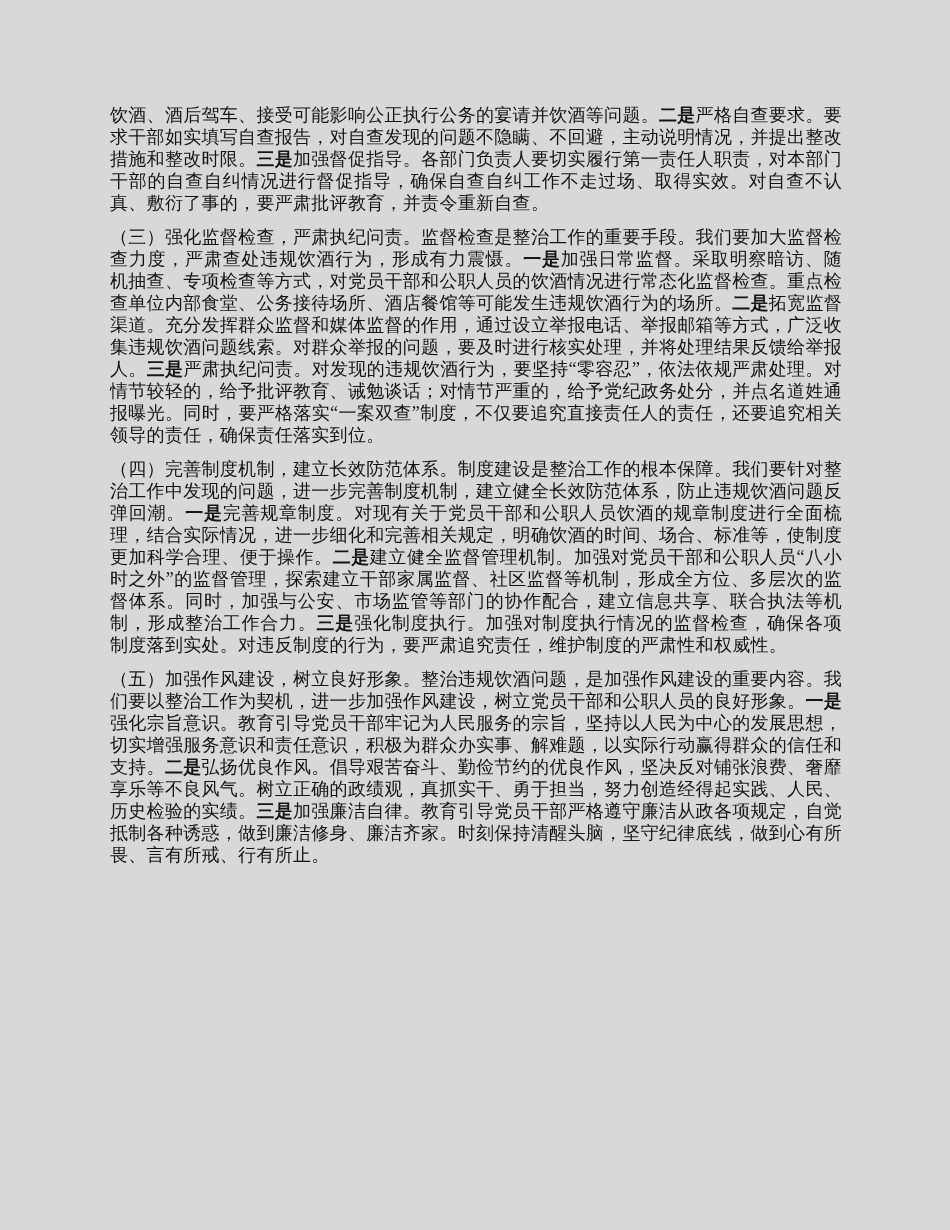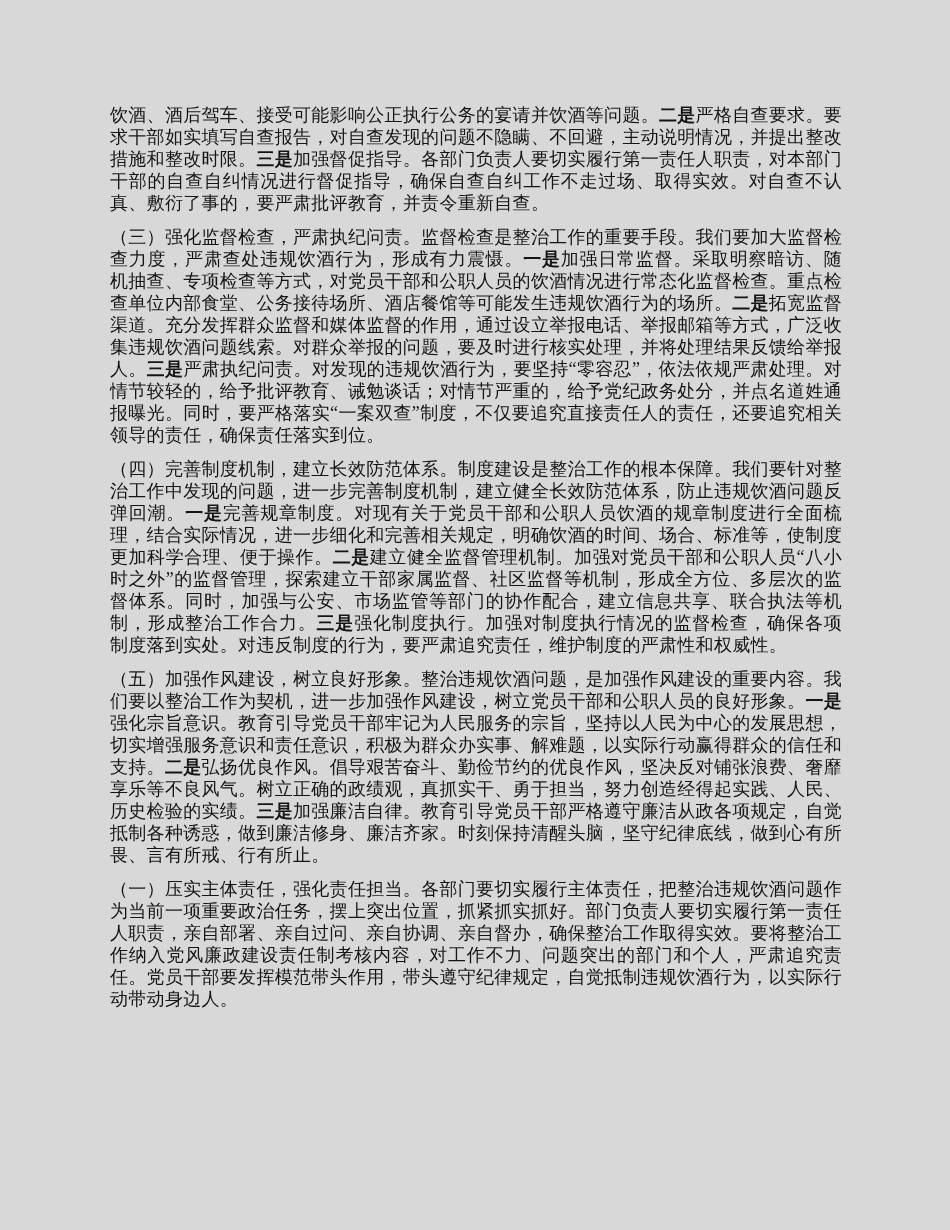--- a/index.html
+++ b/index.html
@@ -36,14 +36,13 @@
   }
 </style>
 </head>
 <body style="background: rgb(216, 216, 216);">
 
 <div class="doc" style="color: rgb(20, 20, 20); font-family: Liberation Serif, serif;">
   <p><span>饮酒、酒后驾车、接受可能影响公正执行公务的宴请并饮酒等问题。</span><b>二是</b><span>严格自查要求。要求干部如实填写自查报告，对自查发现的问题不隐瞒、不回避，主动说明情况，并提出整改措施和整改时限。</span><b>三是</b><span>加强督促指导。各部门负责人要切实履行第一责任人职责，对本部门干部的自查自纠情况进行督促指导，确保自查自纠工作不走过场、取得实效。对自查不认真、敷衍了事的，要严肃批评教育，并责令重新自查。</span></p>
   <p><span>（三）强化监督检查，严肃执纪问责。监督检查是整治工作的重要手段。我们要加大监督检查力度，严肃查处违规饮酒行为，形成有力震慑。</span><b>一是</b><span>加强日常监督。采取明察暗访、随机抽查、专项检查等方式，对党员干部和公职人员的饮酒情况进行常态化监督检查。重点检查单位内部食堂、公务接待场所、酒店餐馆等可能发生违规饮酒行为的场所。</span><b>二是</b><span>拓宽监督渠道。充分发挥群众监督和媒体监督的作用，通过设立举报电话、举报邮箱等方式，广泛收集违规饮酒问题线索。对群众举报的问题，要及时进行核实处理，并将处理结果反馈给举报人。</span><b>三是</b><span>严肃执纪问责。对发现的违规饮酒行为，要坚持“零容忍”，依法依规严肃处理。对情节较轻的，给予批评教育、诫勉谈话；对情节严重的，给予党纪政务处分，并点名道姓通报曝光。同时，要严格落实“一案双查”制度，不仅要追究直接责任人的责任，还要追究相关领导的责任，确保责任落实到位。</span></p>
   <p><span>（四）完善制度机制，建立长效防范体系。制度建设是整治工作的根本保障。我们要针对整治工作中发现的问题，进一步完善制度机制，建立健全长效防范体系，防止违规饮酒问题反弹回潮。</span><b>一是</b><span>完善规章制度。对现有关于党员干部和公职人员饮酒的规章制度进行全面梳理，结合实际情况，进一步细化和完善相关规定，明确饮酒的时间、场合、标准等，使制度更加科学合理、便于操作。</span><b>二是</b><span>建立健全监督管理机制。加强对党员干部和公职人员“八小时之外”的监督管理，探索建立干部家属监督、社区监督等机制，形成全方位、多层次的监督体系。同时，加强与公安、市场监管等部门的协作配合，建立信息共享、联合执法等机制，形成整治工作合力。</span><b>三是</b><span>强化制度执行。加强对制度执行情况的监督检查，确保各项制度落到实处。对违反制度的行为，要严肃追究责任，维护制度的严肃性和权威性。</span></p>
   <p><span>（五）加强作风建设，树立良好形象。整治违规饮酒问题，是加强作风建设的重要内容。我们要以整治工作为契机，进一步加强作风建设，树立党员干部和公职人员的良好形象。</span><b>一是</b><span>强化宗旨意识。教育引导党员干部牢记为人民服务的宗旨，坚持以人民为中心的发展思想，切实增强服务意识和责任意识，积极为群众办实事、解难题，以实际行动赢得群众的信任和支持。</span><b>二是</b><span>弘扬优良作风。倡导艰苦奋斗、勤俭节约的优良作风，坚决反对铺张浪费、奢靡享乐等不良风气。树立正确的政绩观，真抓实干、勇于担当，努力创造经得起实践、人民、历史检验的实绩。</span><b>三是</b><span>加强廉洁自律。教育引导党员干部严格遵守廉洁从政各项规定，自觉抵制各种诱惑，做到廉洁修身、廉洁齐家。时刻保持清醒头脑，坚守纪律底线，做到心有所畏、言有所戒、行有所止。</span></p>
-  <p><span>（一）压实主体责任，强化责任担当。各部门要切实履行主体责任，把整治违规饮酒问题作为当前一项重要政治任务，摆上突出位置，抓紧抓实抓好。部门负责人要切实履行第一责任人职责，亲自部署、亲自过问、亲自协调、亲自督办，确保整治工作取得实效。要将整治工作纳入党风廉政建设责任制考核内容，对工作不力、问题突出的部门和个人，严肃追究责任。党员干部要发挥模范带头作用，带头遵守纪律规定，自觉抵制违规饮酒行为，以实际行动带动身边人。</span></p>
 </div>
 
 </body></html>

